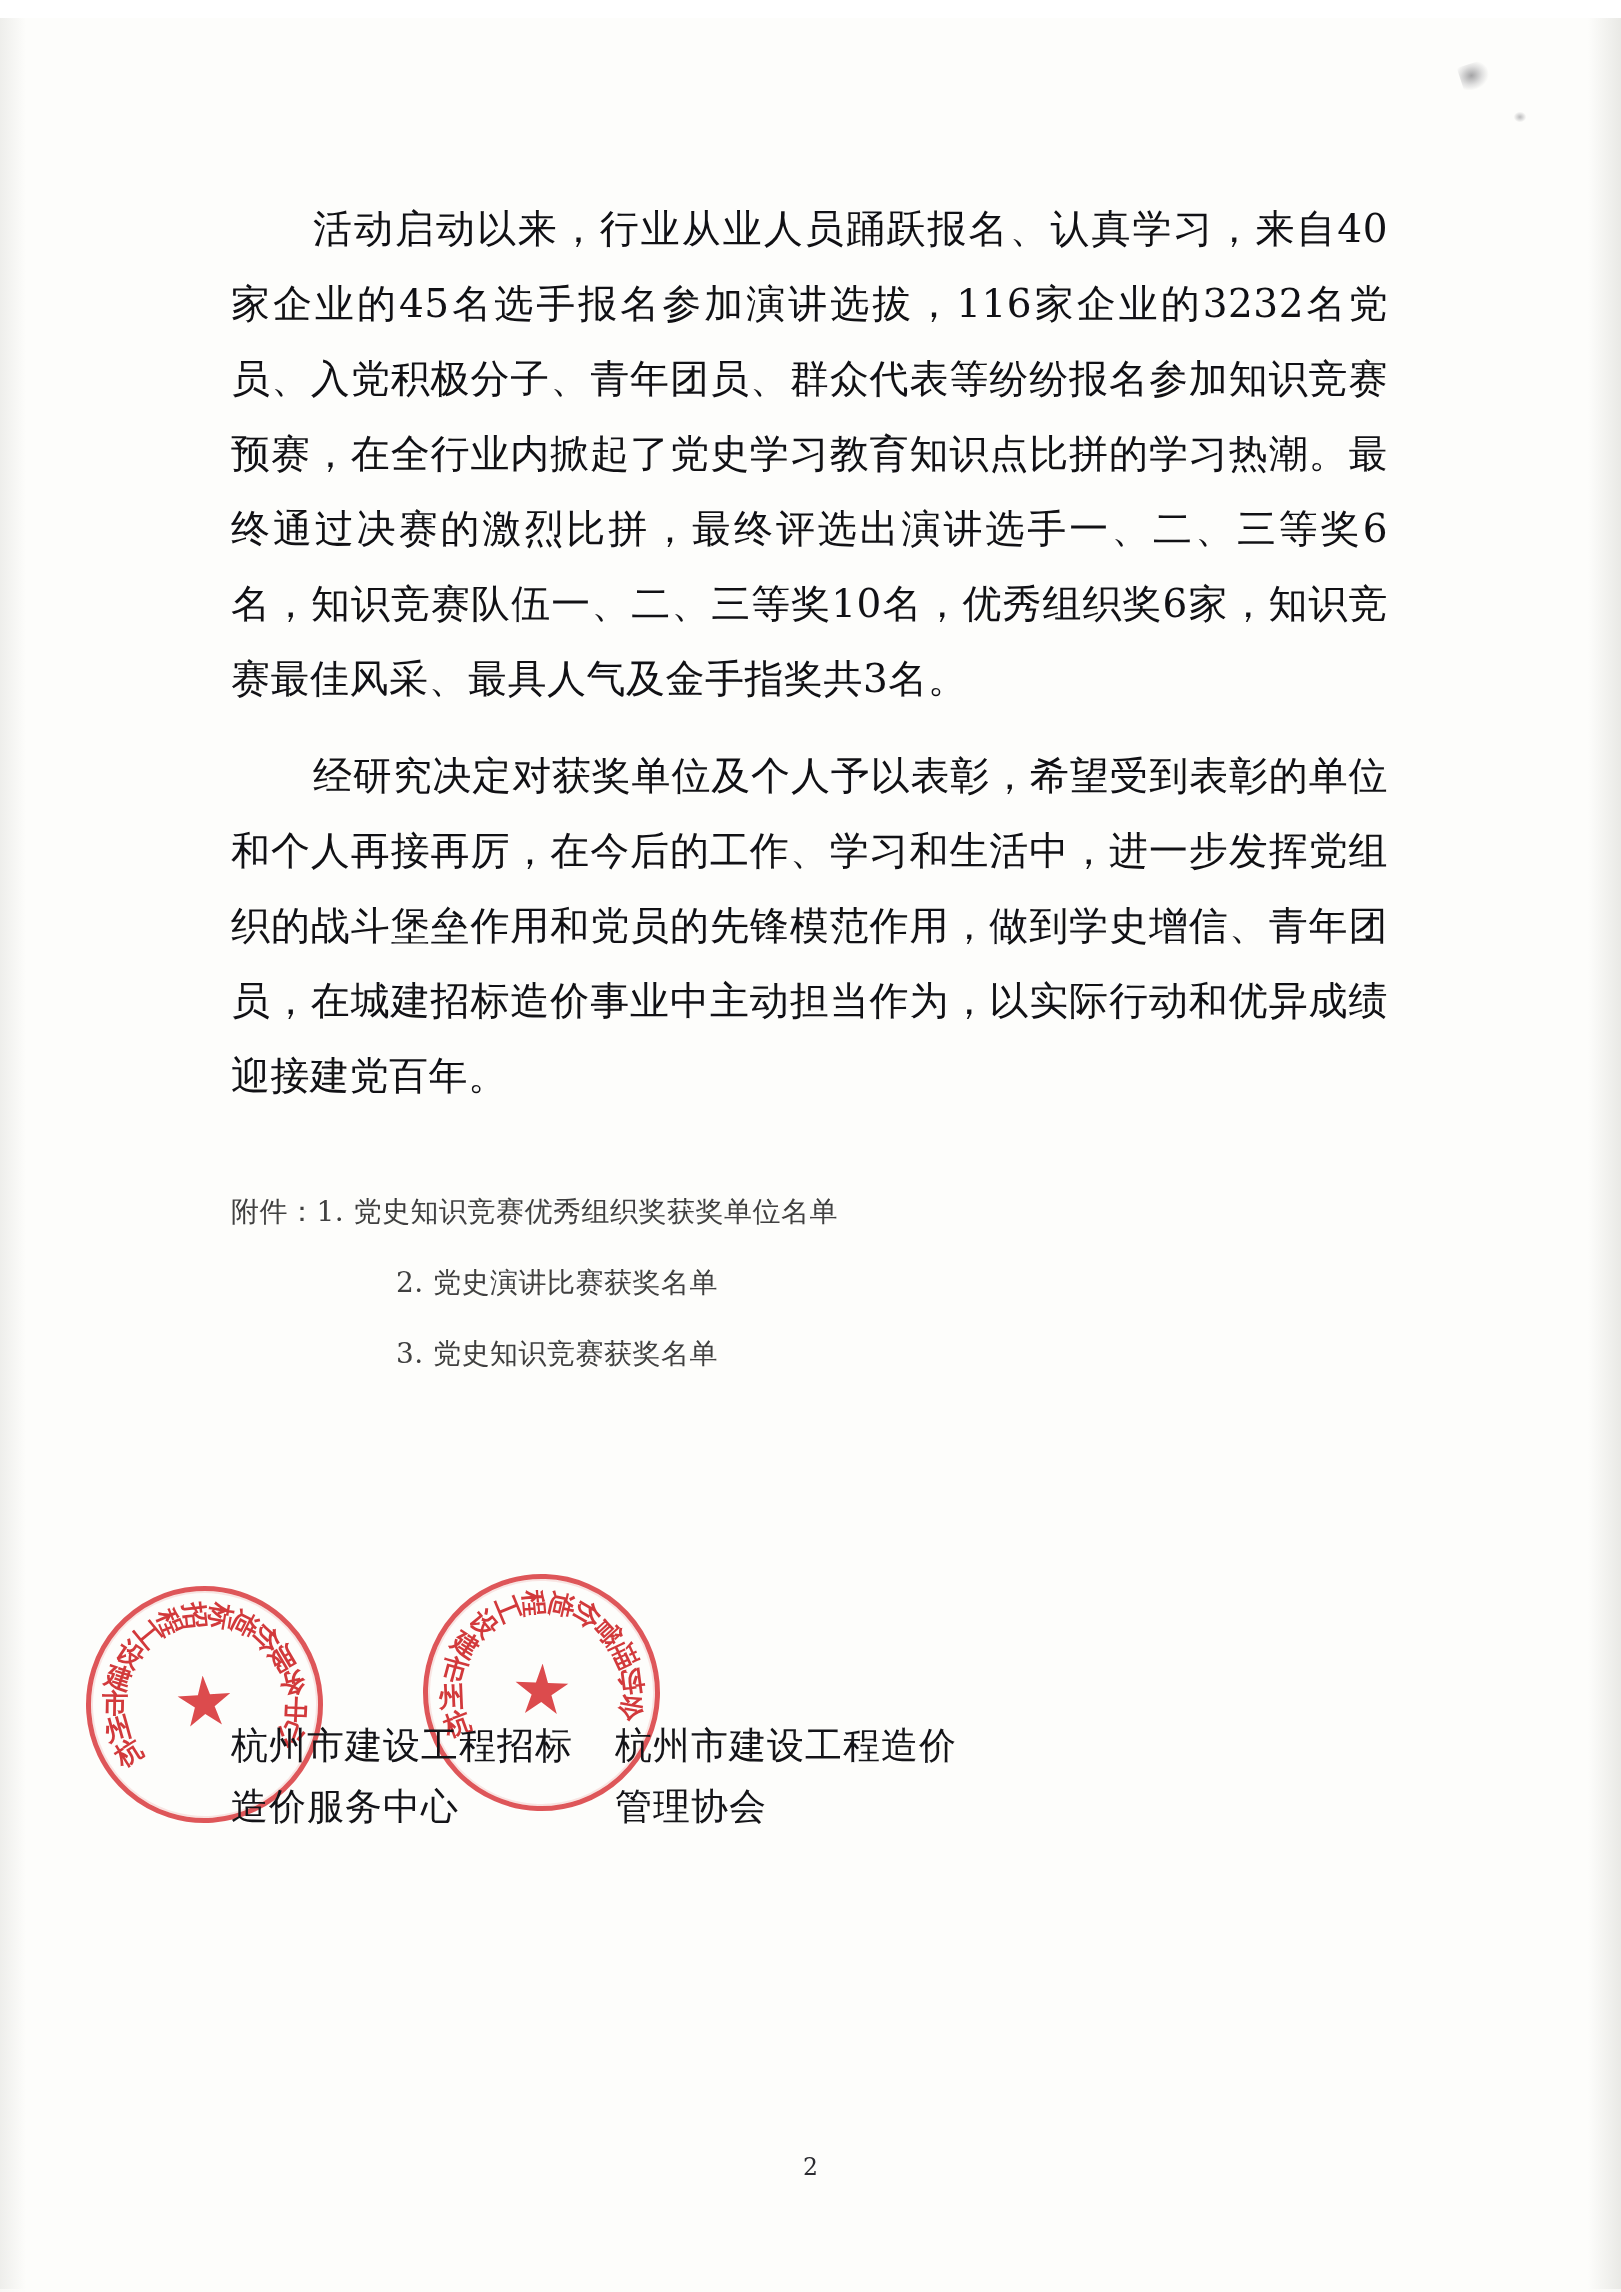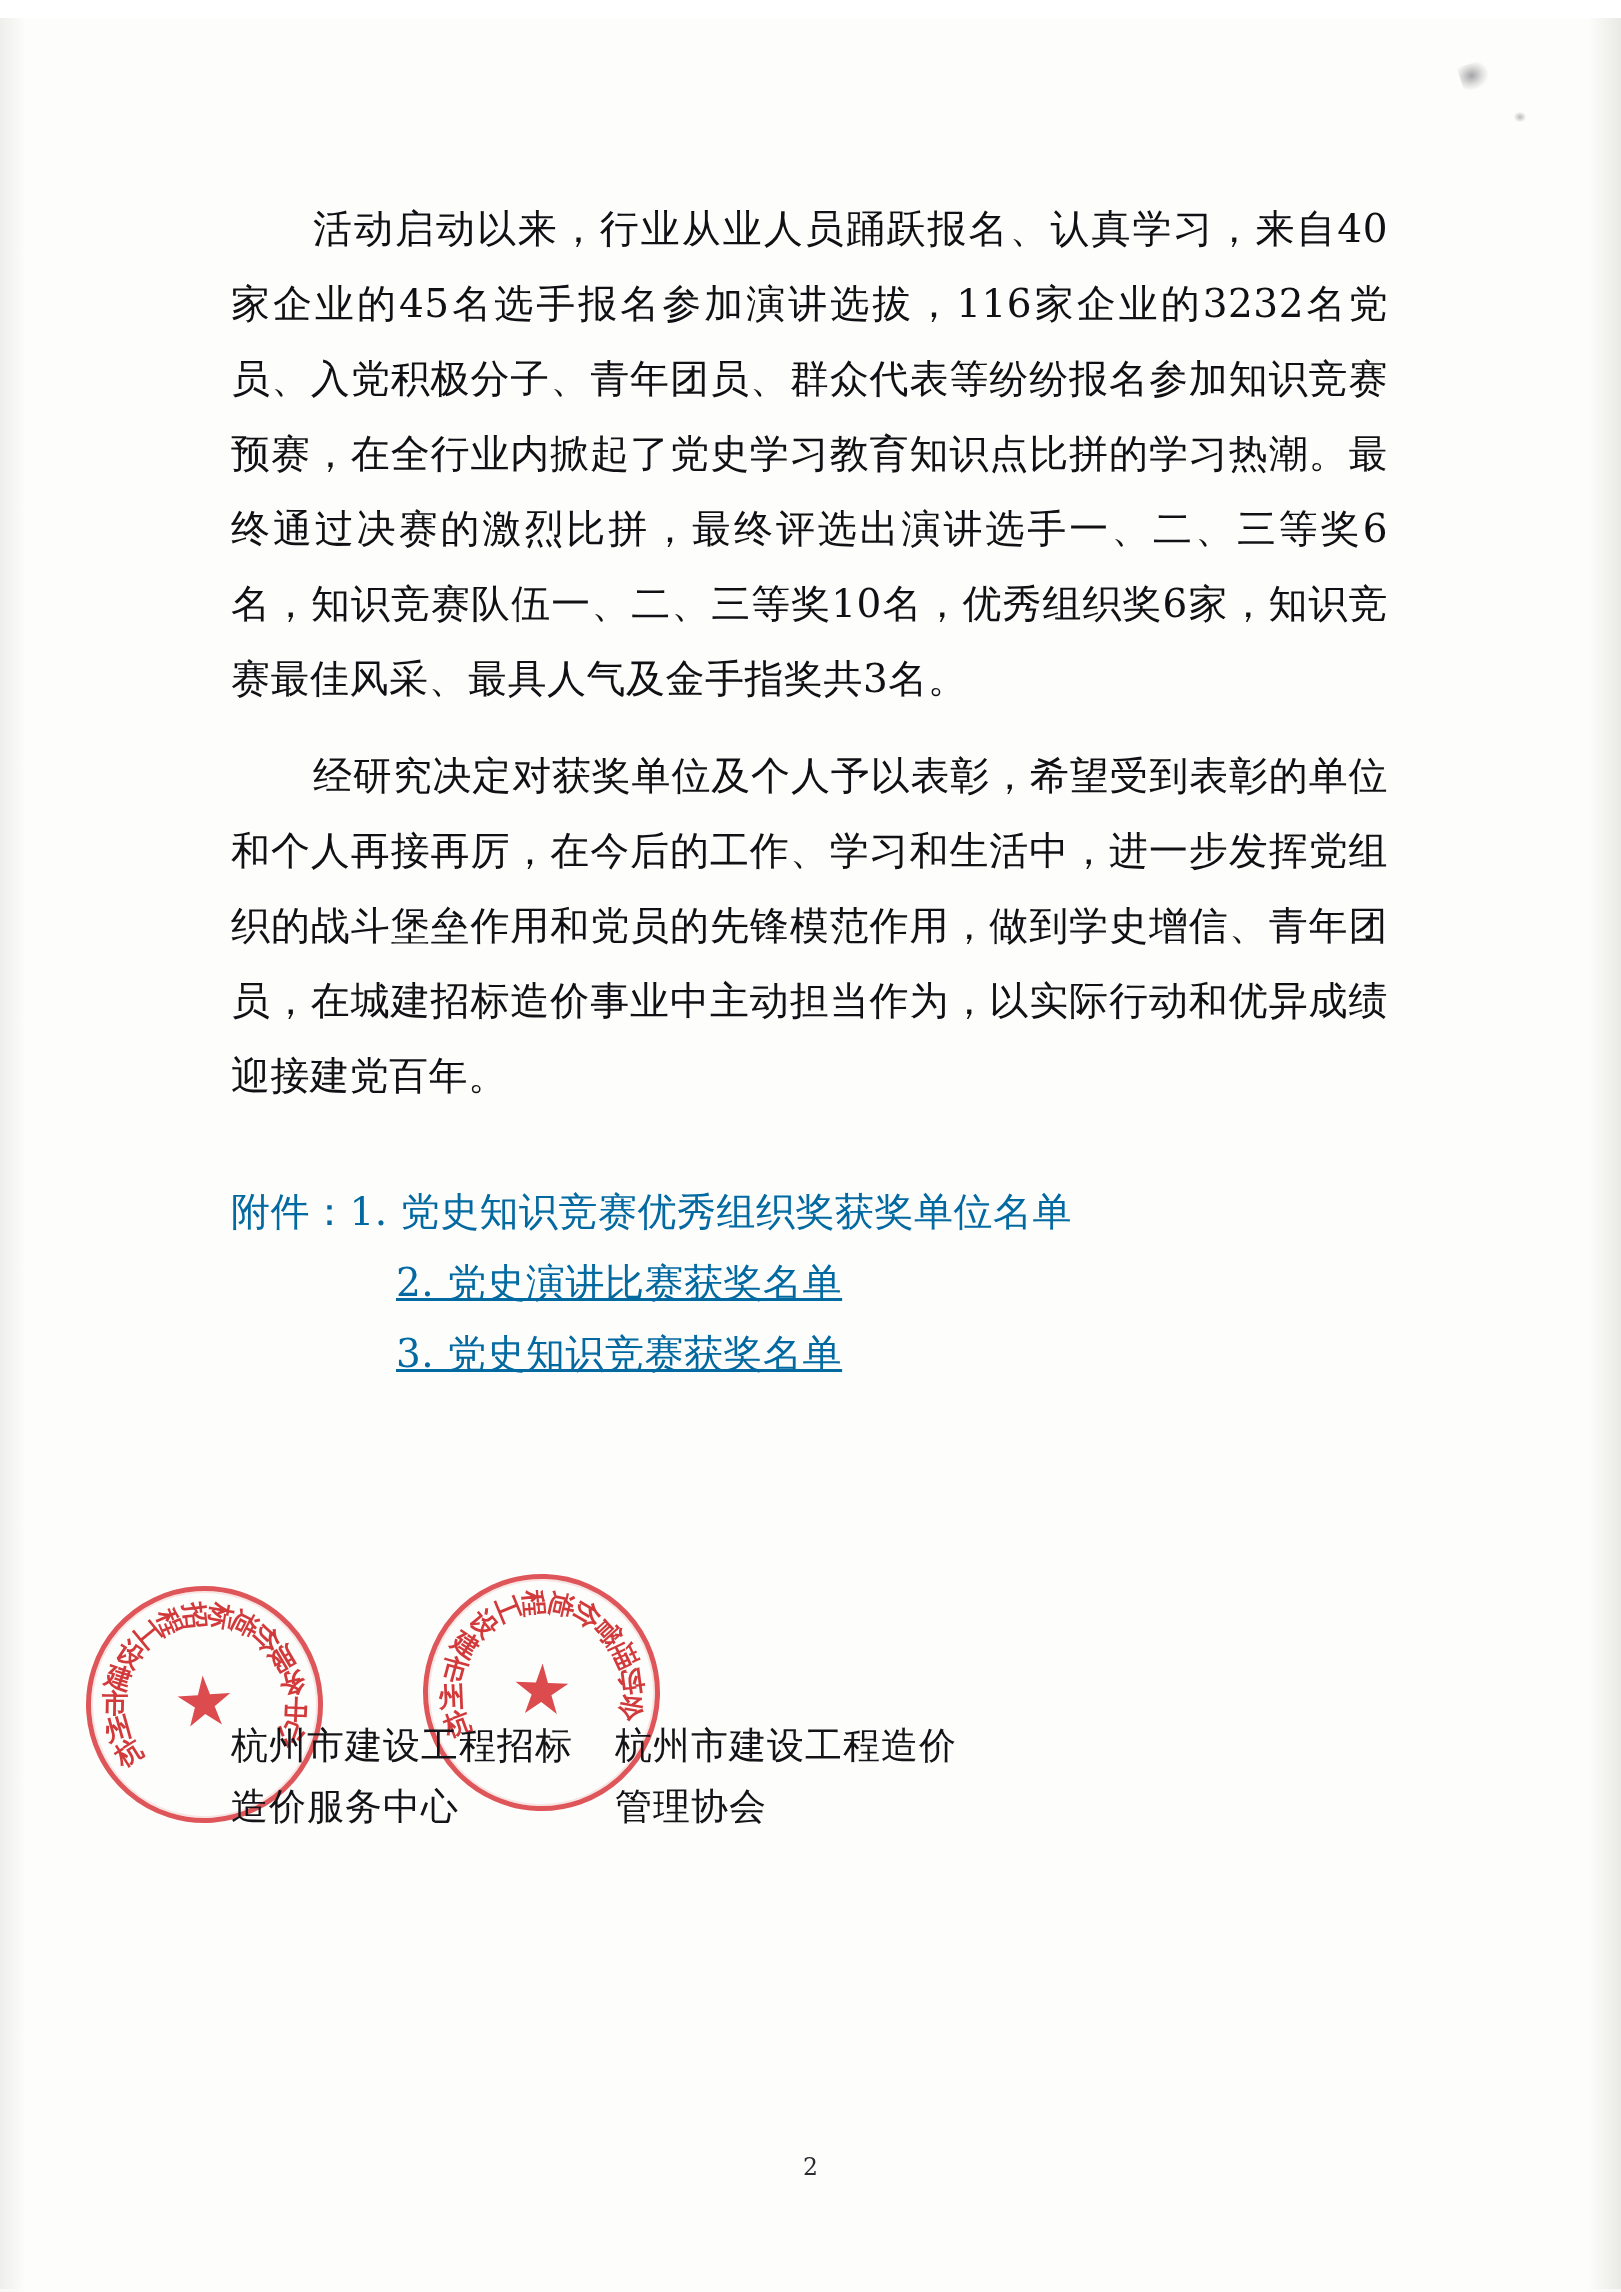--- a/index.html
+++ b/index.html
@@ -75,32 +75,31 @@
     letter-spacing: 0.5px;
     text-indent: 82px;
     font-family: "DejaVu Serif", "Liberation Serif", serif;
   }
   p.body-par.second {
     margin-top: 21.6px;
   }
 
   .attach-block {
     margin-top: 63px;
-    font-size: 39px;
+    font-size: 28px;
     line-height: 71px;
-    color: #0369a1;
+    color: #404040;
     letter-spacing: 0.5px;
   }
   .attach-line-first {
     text-indent: 0;
     padding-left: 0;
   }
   .attach-line {
     padding-left: 165px;
-    text-decoration: underline;
   }
 
   .signature-area {
     position: absolute;
     left: 231px;
     top: 1656px;
     width: 1157px;
     height: 314px;
   }
   .sig-col {

